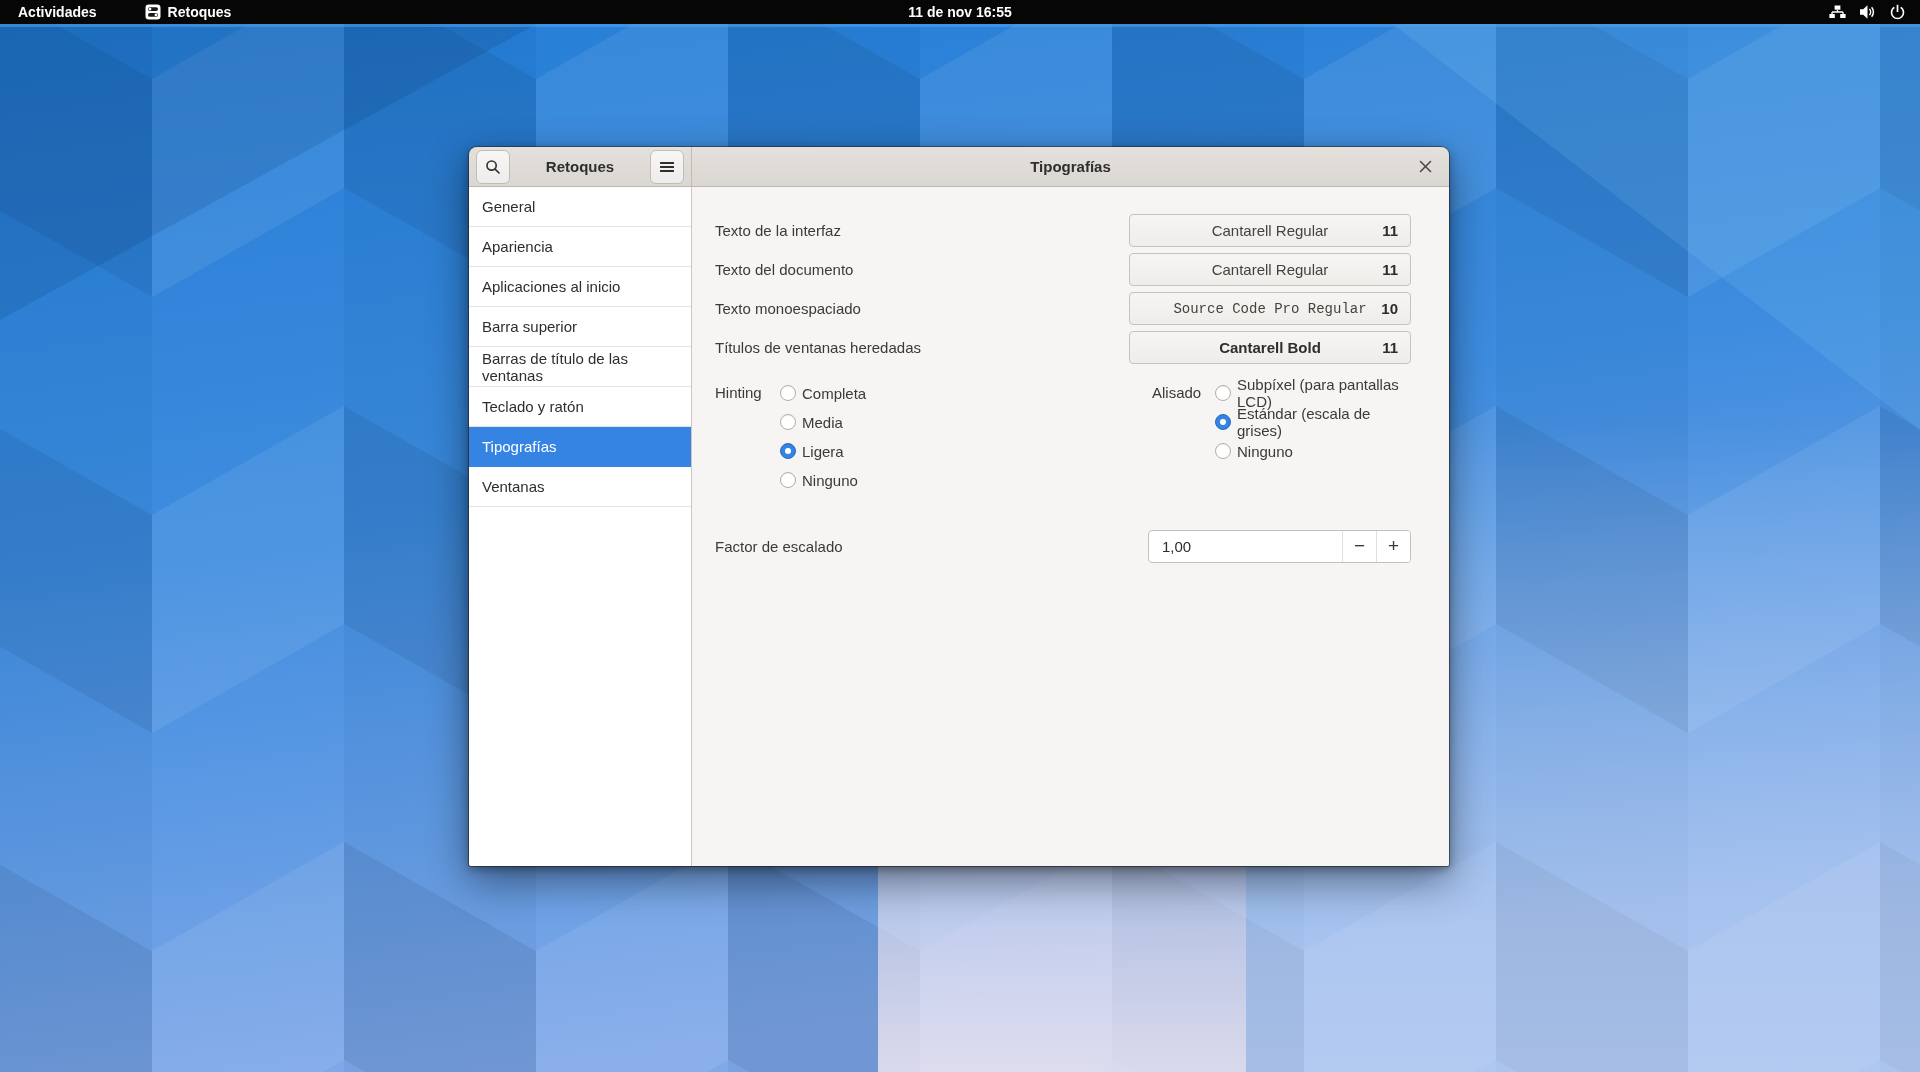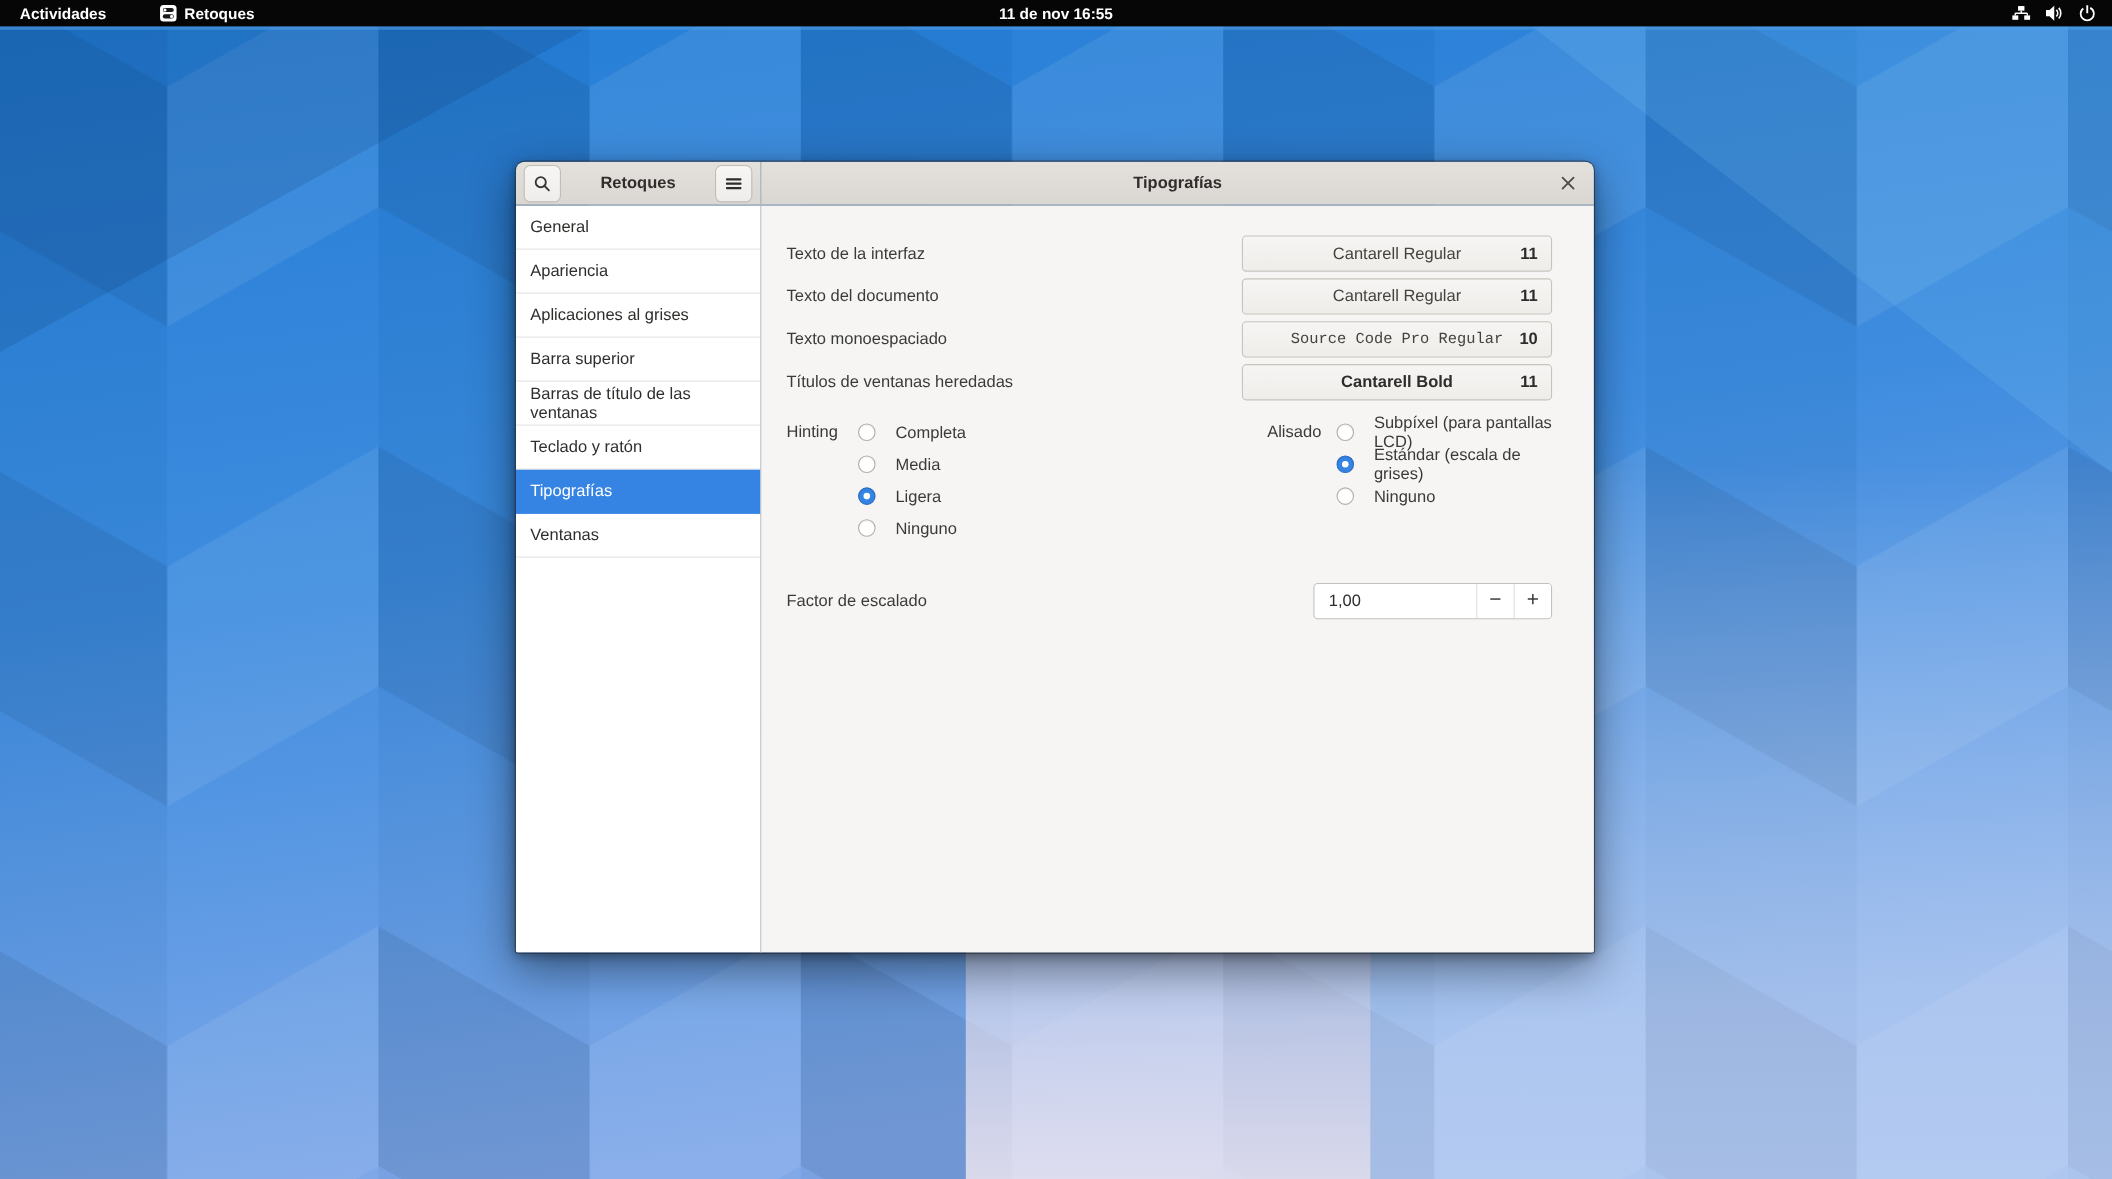--- a/index.html
+++ b/index.html
@@ -55,30 +55,30 @@
   .font-size { position:absolute; right:12px; top:0; bottom:0; display:flex; align-items:center;
                font-size:15px; font-weight:bold; color:#2e2d2b; }
 
   .radio-section { display:flex; margin-top:19px; }
   .rs-label { font-size:15px; color:#3a3a38; line-height:20px; }
   .rs-label.hint { width:65px; }
   .rs-label.alias { width:63px; }
   .radio-col { display:flex; flex-direction:column; gap:9px; }
   .radio-col.left { width:372px; }
   .radio-col.right { flex:1; }
-  .radio-row { display:flex; align-items:center; gap:18px; height:20px; cursor:default; }
+  .radio-row { display:flex; align-items:center; gap:6px; height:20px; cursor:default; }
   .radio { width:16px; height:16px; border-radius:50%; background:#fff; border:1px solid #b3ada6;
            box-shadow:inset 0 1px 1px rgba(0,0,0,.06); flex:0 0 16px; position:relative; }
   .radio.checked { background:#3584e4; border-color:#2a6cc0; }
   .radio.checked::after { content:""; position:absolute; left:4px; top:4px; width:6px; height:6px;
                           border-radius:50%; background:#ffffff; }
   .radio-row span.lbl { font-size:15px; color:#3a3a38; }
 
   .factor-row { display:flex; align-items:center; height:33px; margin-top:40px; }
-  .spin { width:217px; height:33px; border:1px solid #c6c0ba; border-radius:4px; background:#ffffff;
+  .spin { width:263px; height:33px; border:1px solid #c6c0ba; border-radius:4px; background:#ffffff;
           display:flex; overflow:hidden; }
   .spin-entry { flex:1; display:flex; align-items:center; padding-left:13px; font-size:15px; color:#2e2d2b; cursor:text; }
   .spin-btn { width:34px; border:none; border-left:1px solid #e2dfdb; background:#ffffff;
               font-size:19px; color:#3a3a38; display:flex; align-items:center; justify-content:center;
               font-family:"Liberation Sans",sans-serif; cursor:default; padding-bottom:2px; }
 </style>
 </head>
 <body>
 
 <svg class="wallpaper" width="1920" height="1072" viewBox="0 0 1920 1072">
@@ -185,21 +185,21 @@
           <line x1="1.5" y1="1.5" x2="11.5" y2="11.5" stroke="#4b4a48" stroke-width="1.6" stroke-linecap="round"></line>
           <line x1="11.5" y1="1.5" x2="1.5" y2="11.5" stroke="#4b4a48" stroke-width="1.6" stroke-linecap="round"></line>
         </svg>
       </span>
     </button>
   </div>
 
   <aside class="sidebar">
     <div class="side-item">General</div>
     <div class="side-item">Apariencia</div>
-    <div class="side-item">Aplicaciones al grises</div>
+    <div class="side-item">Aplicaciones al inicio</div>
     <div class="side-item">Barra superior</div>
     <div class="side-item">Barras de título de las ventanas</div>
     <div class="side-item">Teclado y ratón</div>
     <div class="side-item selected">Tipografías</div>
     <div class="side-item">Ventanas</div>
   </aside>
 
   <main class="content">
 
     <div class="font-row">

